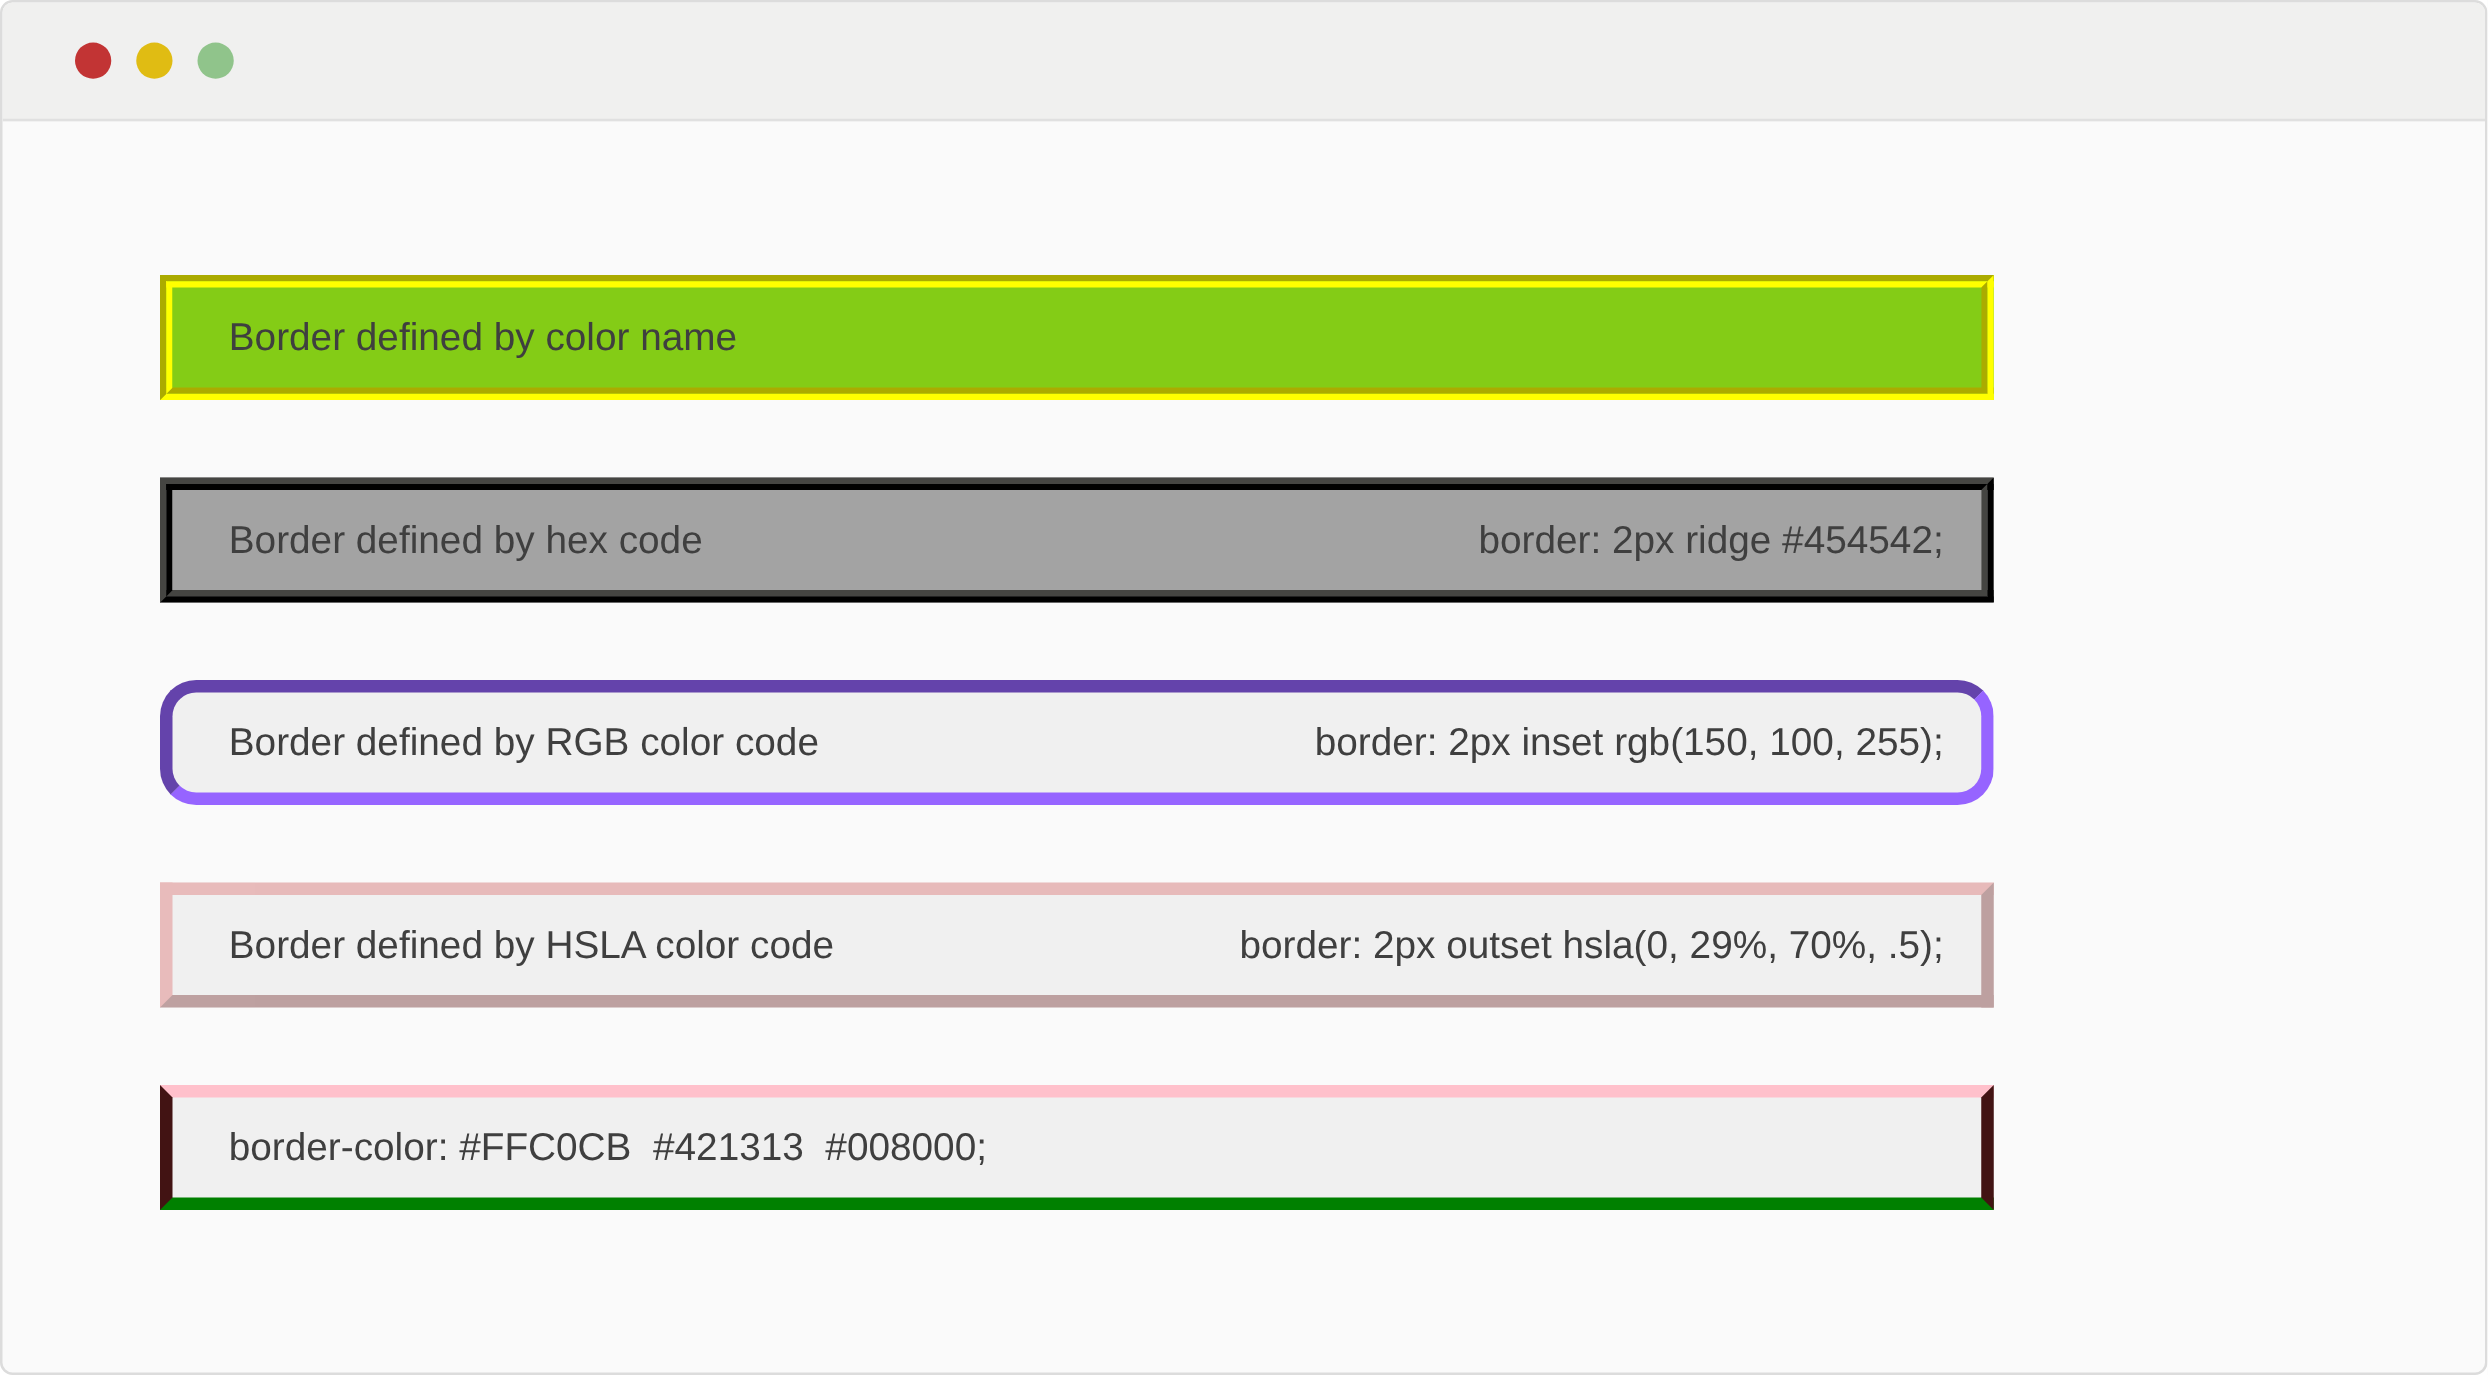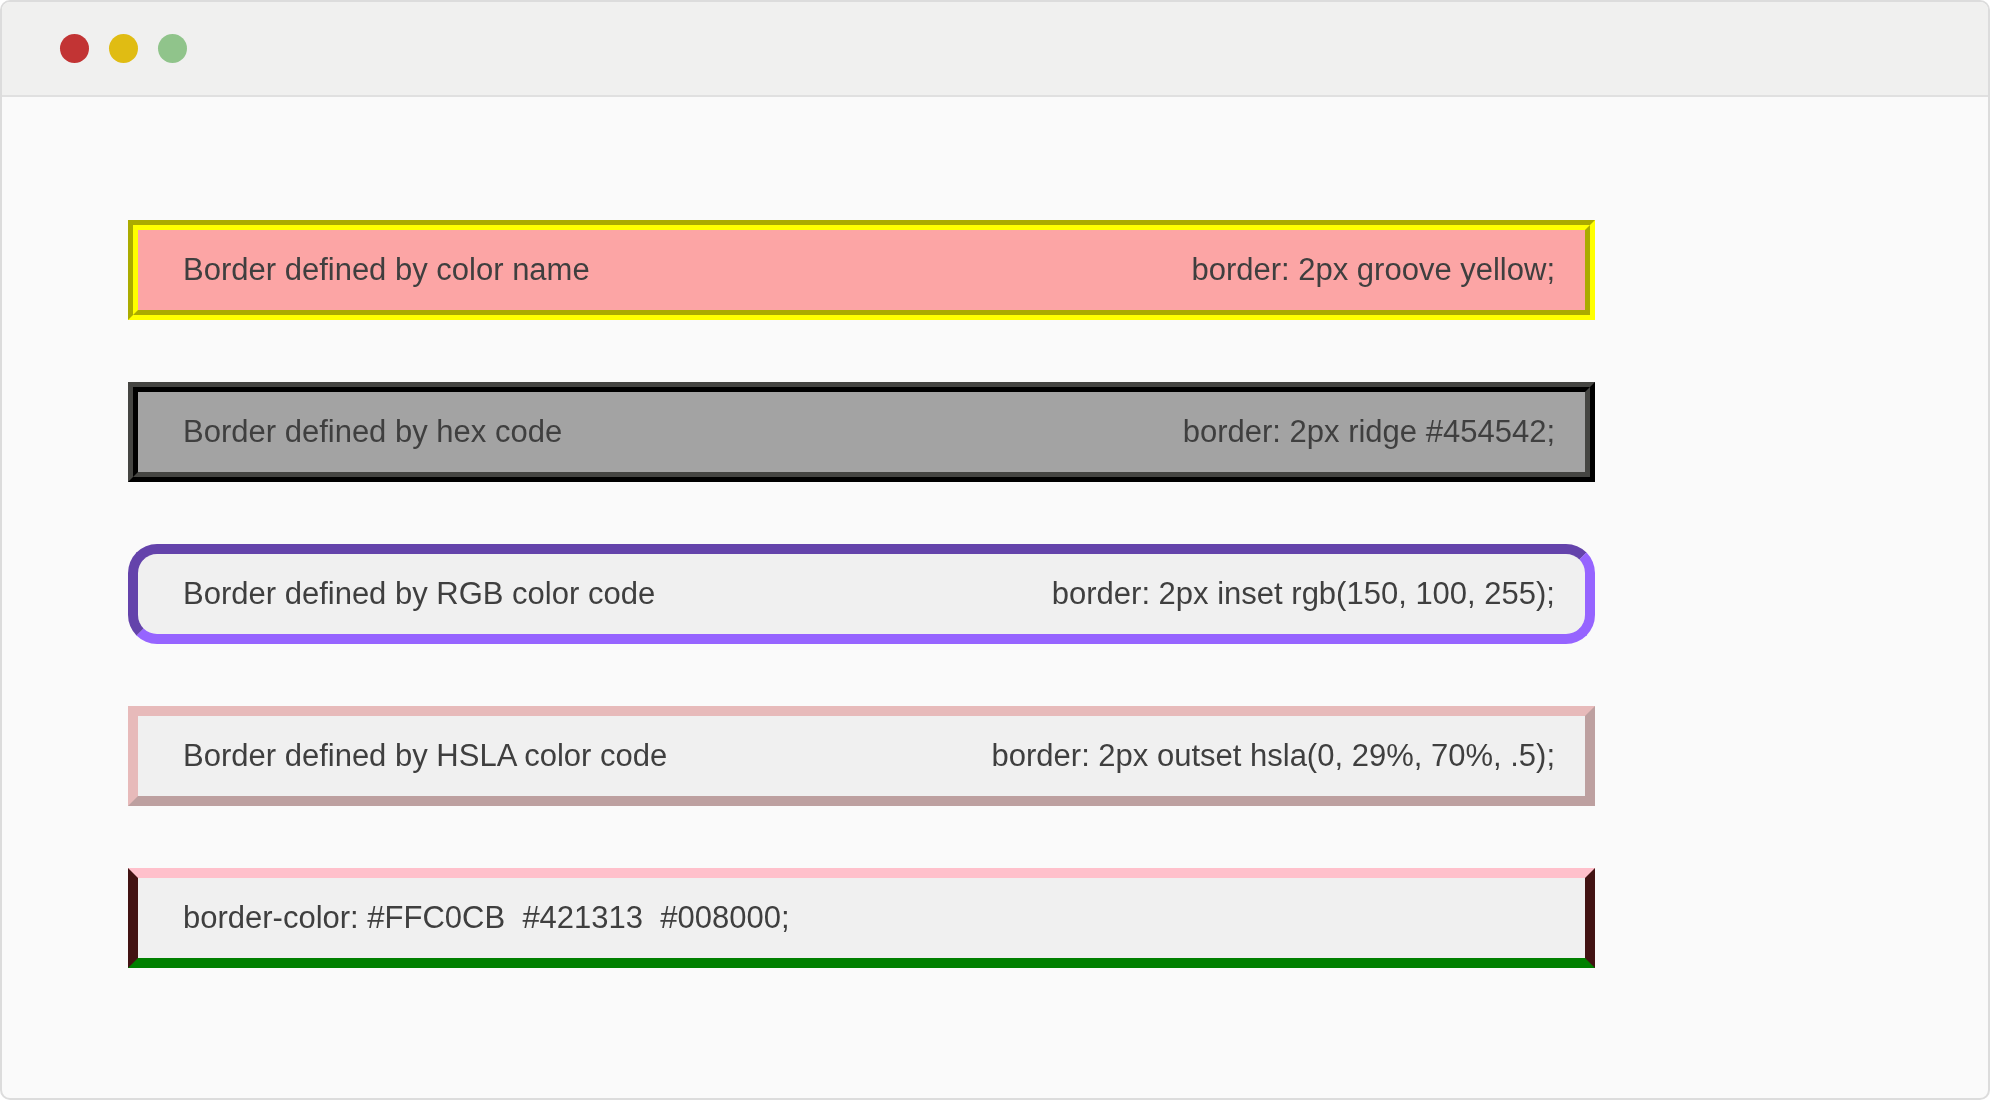--- a/index.html
+++ b/index.html
@@ -56,23 +56,22 @@
 <div class="window">
 
   <div class="titlebar">
     <div class="dot" style="background: rgb(194, 52, 52);"></div>
     <div class="dot" style="background: rgb(224, 188, 19);"></div>
     <div class="dot" style="background: rgb(144, 196, 139);"></div>
   </div>
 
   <div class="content">
 
-    <div class="demo-box" style="border-style: groove; border-color: yellow; border-width: 10px; background: #fca5a5; color: rgb(63, 63, 63);">
+    <div class="demo-box" style="border-style: groove; border-color: yellow; border-width: 10px; background: #84cc16; color: rgb(63, 63, 63);">
       <span class="label">Border defined by color name</span>
-      <span class="code">border: 2px groove yellow;</span>
     </div>
 
     <div class="demo-box" style="border-style: ridge; border-color: rgb(69, 69, 66); border-width: 10px; background: #a3a3a3; color: rgb(63, 63, 63);">
       <span class="label">Border defined by hex code</span>
       <span class="code">border: 2px ridge #454542;</span>
     </div>
 
     <div class="demo-box" style="border-style: inset; border-color: rgb(150, 100, 255); border-width: 10px; background: rgb(240, 240, 240); color: rgb(63, 63, 63); border-radius: 29px;">
       <span class="label">Border defined by RGB color code</span>
       <span class="code">border: 2px inset rgb(150, 100, 255);</span>

